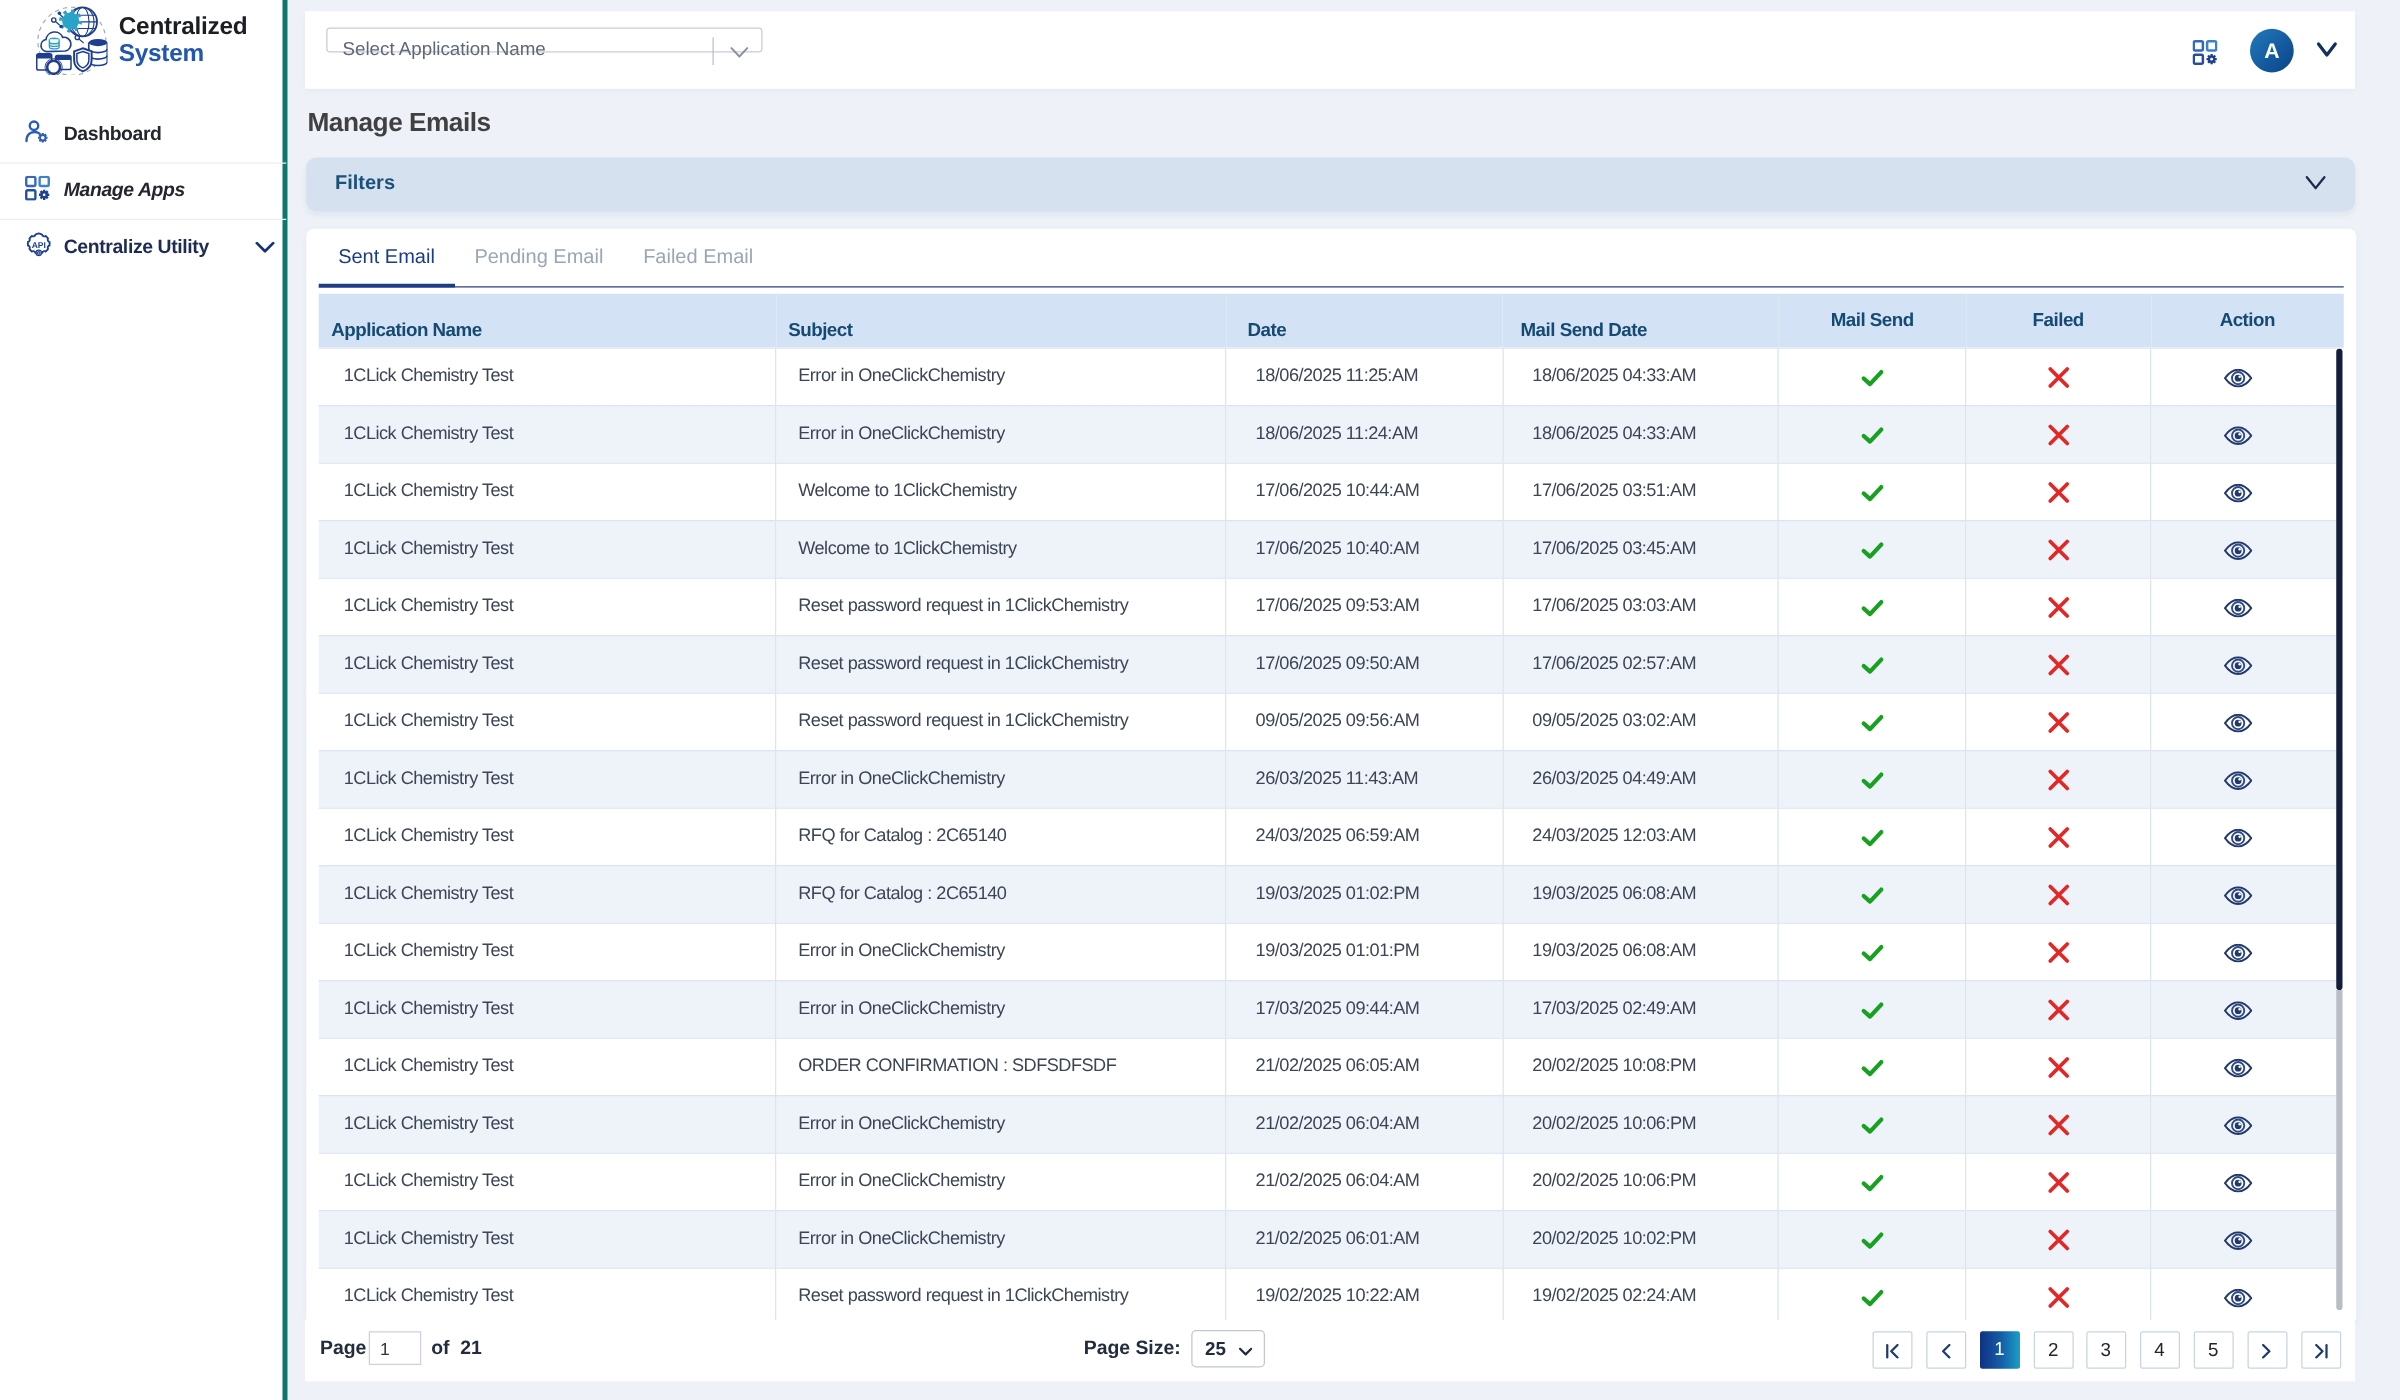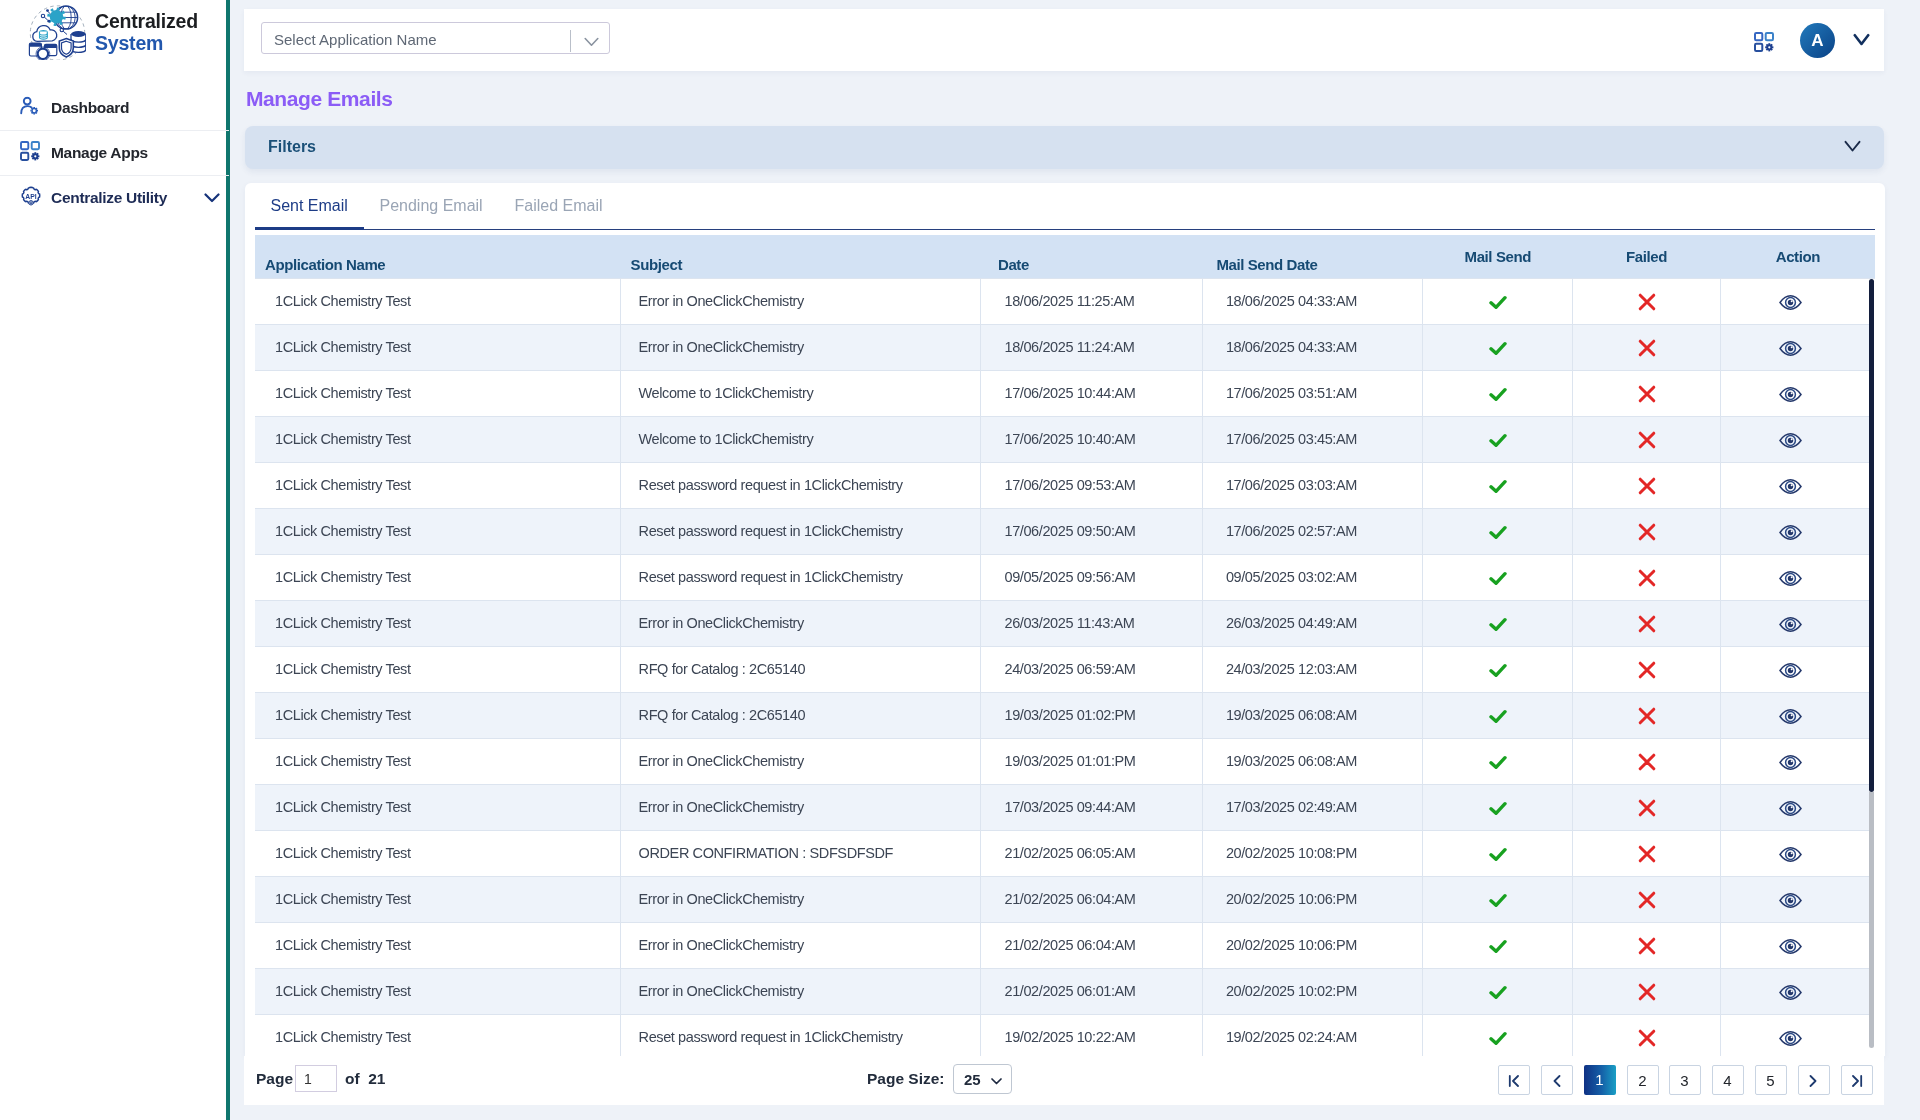--- a/index.html
+++ b/index.html
@@ -11,26 +11,26 @@
 .logo-ic { position:absolute; left:28px; top:4px; }
 .logo-t1 { position:absolute; left:95px; top:10px; font-size:19.5px; font-weight:bold; color:#1c1e21; letter-spacing:-0.2px; }
 .logo-t2 { position:absolute; left:95px; top:31.5px; font-size:19.5px; font-weight:bold; color:#2257ad; letter-spacing:-0.2px; }
 .menu-item { position:absolute; left:0; width:230px; height:44px; }
 .menu-item .mi-ic { position:absolute; left:20px; top:50%; transform:translateY(-50%); }
 .menu-item .mi-tx { position:absolute; left:51px; top:50%; transform:translateY(-50%); font-size:15.5px; font-weight:bold; color:#23262d; letter-spacing:-0.3px; white-space:nowrap; }
 .mi-div { position:absolute; left:0; width:229px; height:1px; background:#eceef2; }
 
 
 .topbar { position:absolute; left:244px; top:9px; width:1640px; height:62px; background:#ffffff; box-shadow:0 2px 5px rgba(30,60,110,0.05); }
-.selbox { position:absolute; left:17px; top:13px; width:349px; height:32px; border:1px solid #ccc9db; border-radius:3px; background:#fff; }
+.selbox { position:absolute; left:17px; top:13px; width:349px; height:20px; border:1px solid #ccc9db; border-radius:3px; background:#fff; }
 .selbox .ph { position:absolute; left:12px; top:8px; font-size:15px; color:#5f6875; }
 .selbox .sep { position:absolute; right:38px; top:7px; width:1px; height:22px; background:#b9bfc9; }
 
 
-.h1 { position:absolute; left:246px; top:87px; font-size:21px; font-weight:bold; color:#8b5cf6; letter-spacing:-0.4px; }
+.h1 { position:absolute; left:246px; top:87px; font-size:21px; font-weight:bold; color:#404040; letter-spacing:-0.4px; }
 .filters { position:absolute; left:245px; top:126px; width:1639px; height:43px; background:#d6e1f0; border-radius:8px; box-shadow:0 3px 6px rgba(30,60,110,0.07); }
 .filters .ft { position:absolute; left:23px; top:12px; font-size:16px; font-weight:bold; color:#1b5078; }
 
 
 .card { position:absolute; left:245px; top:183px; width:1640px; height:873px; background:#ffffff; border-radius:6px 6px 0 0; overflow:hidden; box-shadow:0 2px 6px rgba(30,60,110,0.05); }
 .tabs { position:absolute; left:10px; top:0; width:1620px; height:47px; border-bottom:1.5px solid #27407e; }
 .tab { position:absolute; top:14px; font-size:16px; font-weight:normal; color:#9aa5b5; }
 .tab.active { color:#1d3c86; }
 .tab-underline { position:absolute; left:10px; top:43.5px; width:109px; height:3.5px; background:#1d3c86; }
 
@@ -138,21 +138,21 @@
           <line x1="11.5" y1="11.5" x2="12.4" y2="12.4"></line>
           <line x1="16" y1="16" x2="16.9" y2="16.9"></line>
           <line x1="16.9" y1="11.5" x2="16" y2="12.4"></line>
           <line x1="12.4" y1="16" x2="11.5" y2="16.9"></line>
         </g>
       </g>
     </svg></span>
     <span class="mi-tx">Dashboard</span>
   </div>
   <div class="mi-div" style="top:130px;"></div>
-  <div class="menu-item" style="top:131px;">
+  <div class="menu-item" style="top:131px;font-style:italic;">
     <span class="mi-ic"><svg width="20" height="20" viewBox="0 0 20 20">
       <g fill="none" stroke="#2a5cb8" stroke-width="1.9">
         <rect x="1" y="1" width="7.3" height="7.3" rx="1.2" stroke="#3566c2"></rect>
         <rect x="11.7" y="1" width="7.3" height="7.3" rx="1.2" stroke="#3b82c9"></rect>
         <rect x="1" y="11.7" width="7.3" height="7.3" rx="1.2" stroke="#274f9e"></rect>
       </g>
       <g fill="#1d3f8f">
         <circle cx="15.3" cy="15.3" r="3"></circle>
         <g stroke="#1d3f8f" stroke-width="1.9">
           <line x1="15.3" y1="11.2" x2="15.3" y2="19.4"></line>

